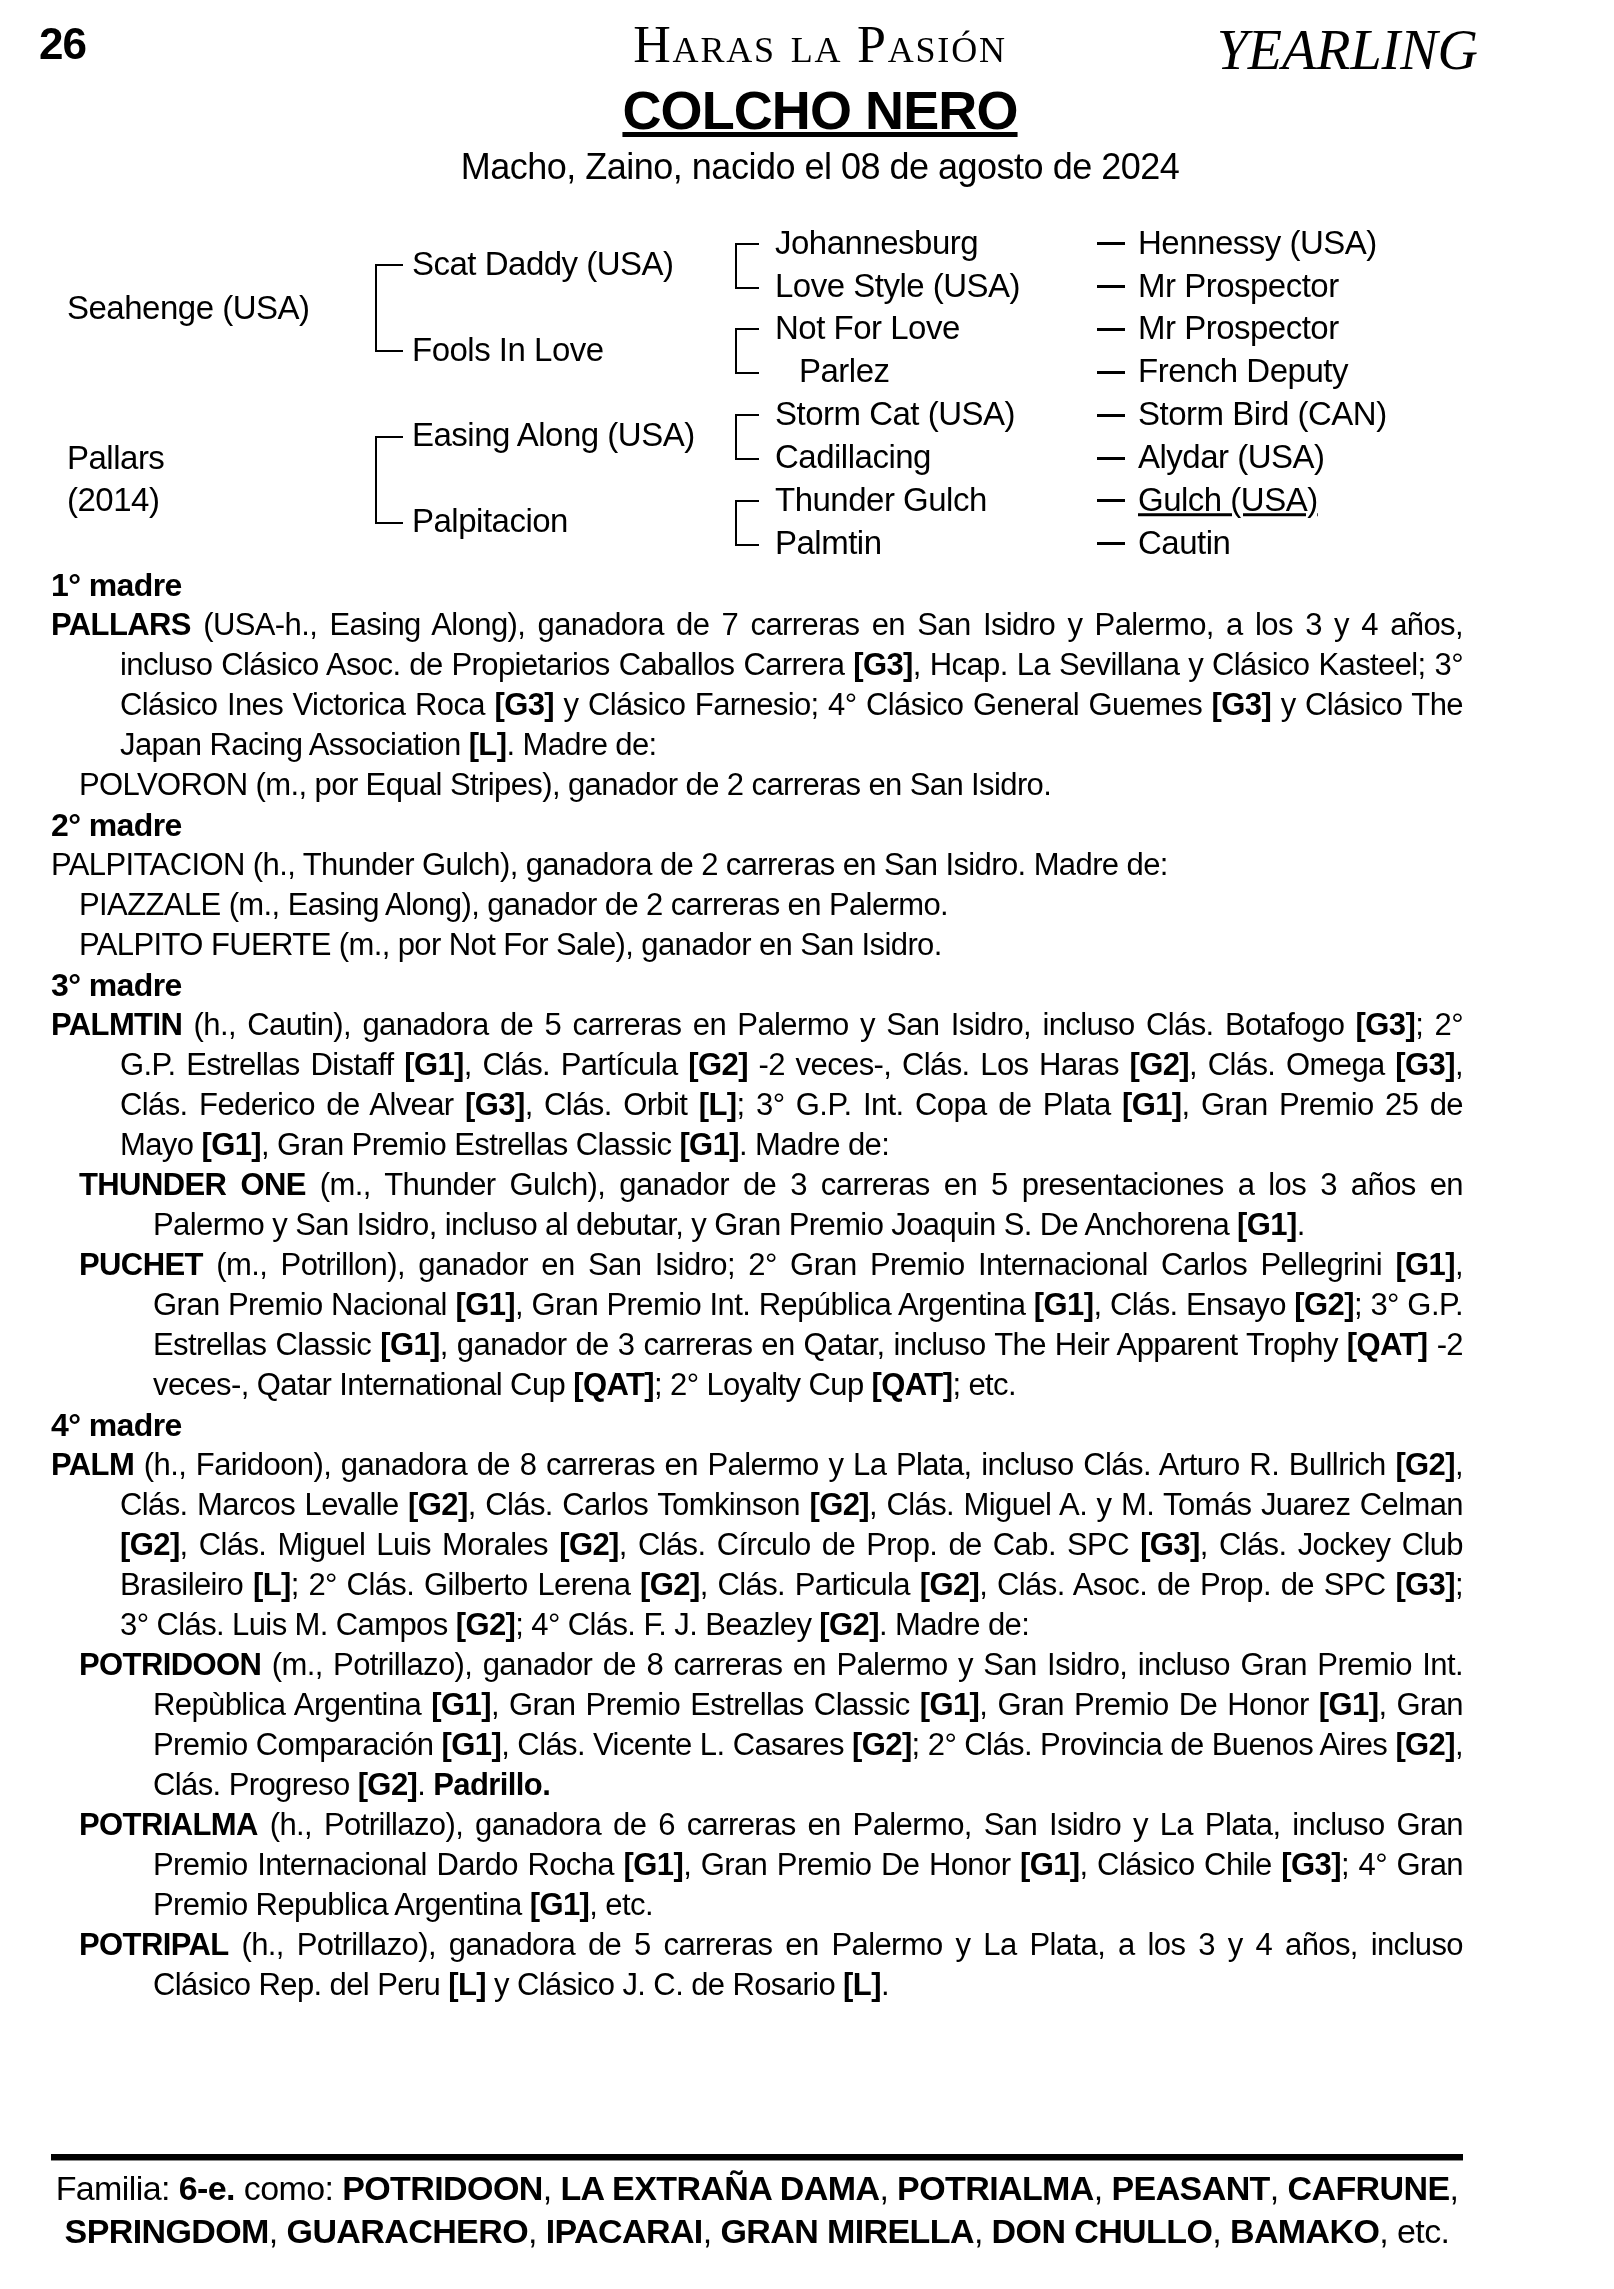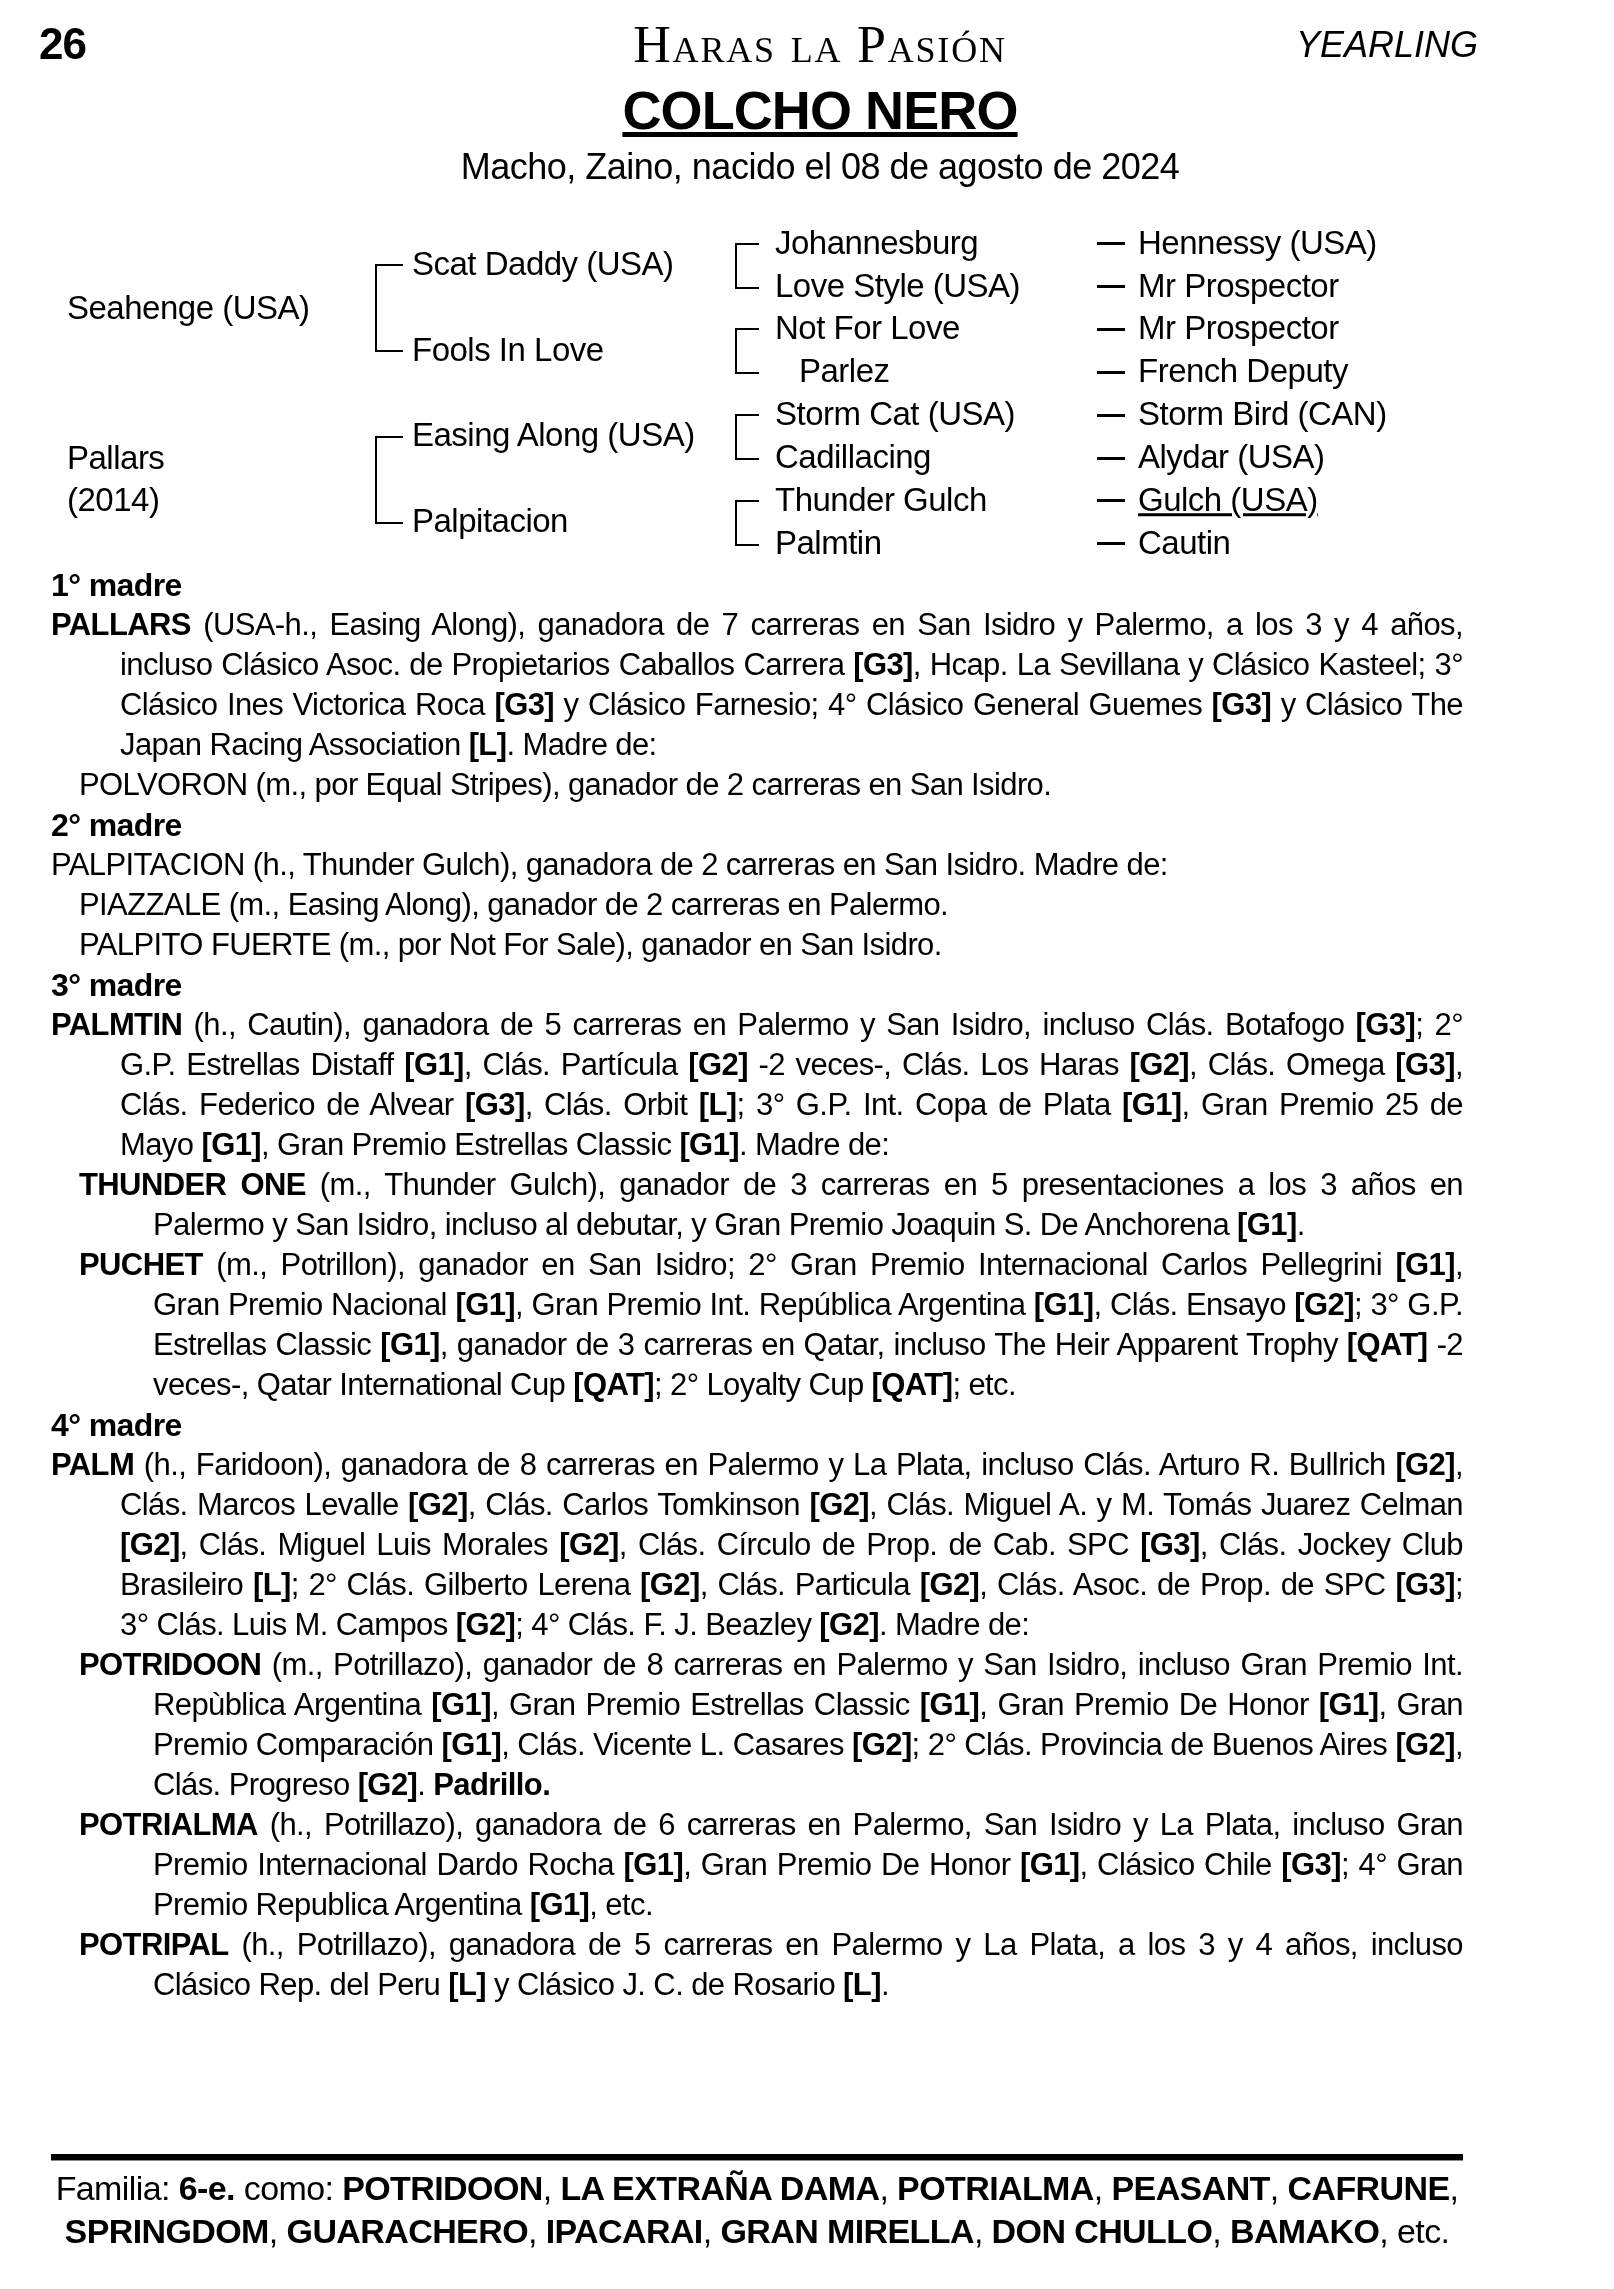--- a/index.html
+++ b/index.html
@@ -18,22 +18,22 @@
     font-size:44px;font-weight:bold;letter-spacing:-0.9px;
   }
   .catalog-title{
     position:absolute;left:0;top:14.8px;width:100%;
     text-align:center;
     font-family:"Liberation Serif", serif;
     font-variant:small-caps;
     font-size:52px;letter-spacing:1.8px;
   }
   .edition-label{
-    position:absolute;right:162px;top:24px;
-    font-size:36px;font-style:italic;letter-spacing:0px;
+    position:absolute;right:162px;top:18px;
+    font-size:56px;font-style:italic;letter-spacing:0px;font-family:Liberation Serif, serif;
   }
   .horse-name{
     position:absolute;left:0;top:79px;width:100%;
     text-align:center;
     font-size:54px;font-weight:bold;letter-spacing:-0.9px;text-decoration:underline;
   }
   .birth-line{
     position:absolute;left:0;top:146px;width:100%;
     text-align:center;
     font-size:36px;letter-spacing:-0.5px;

